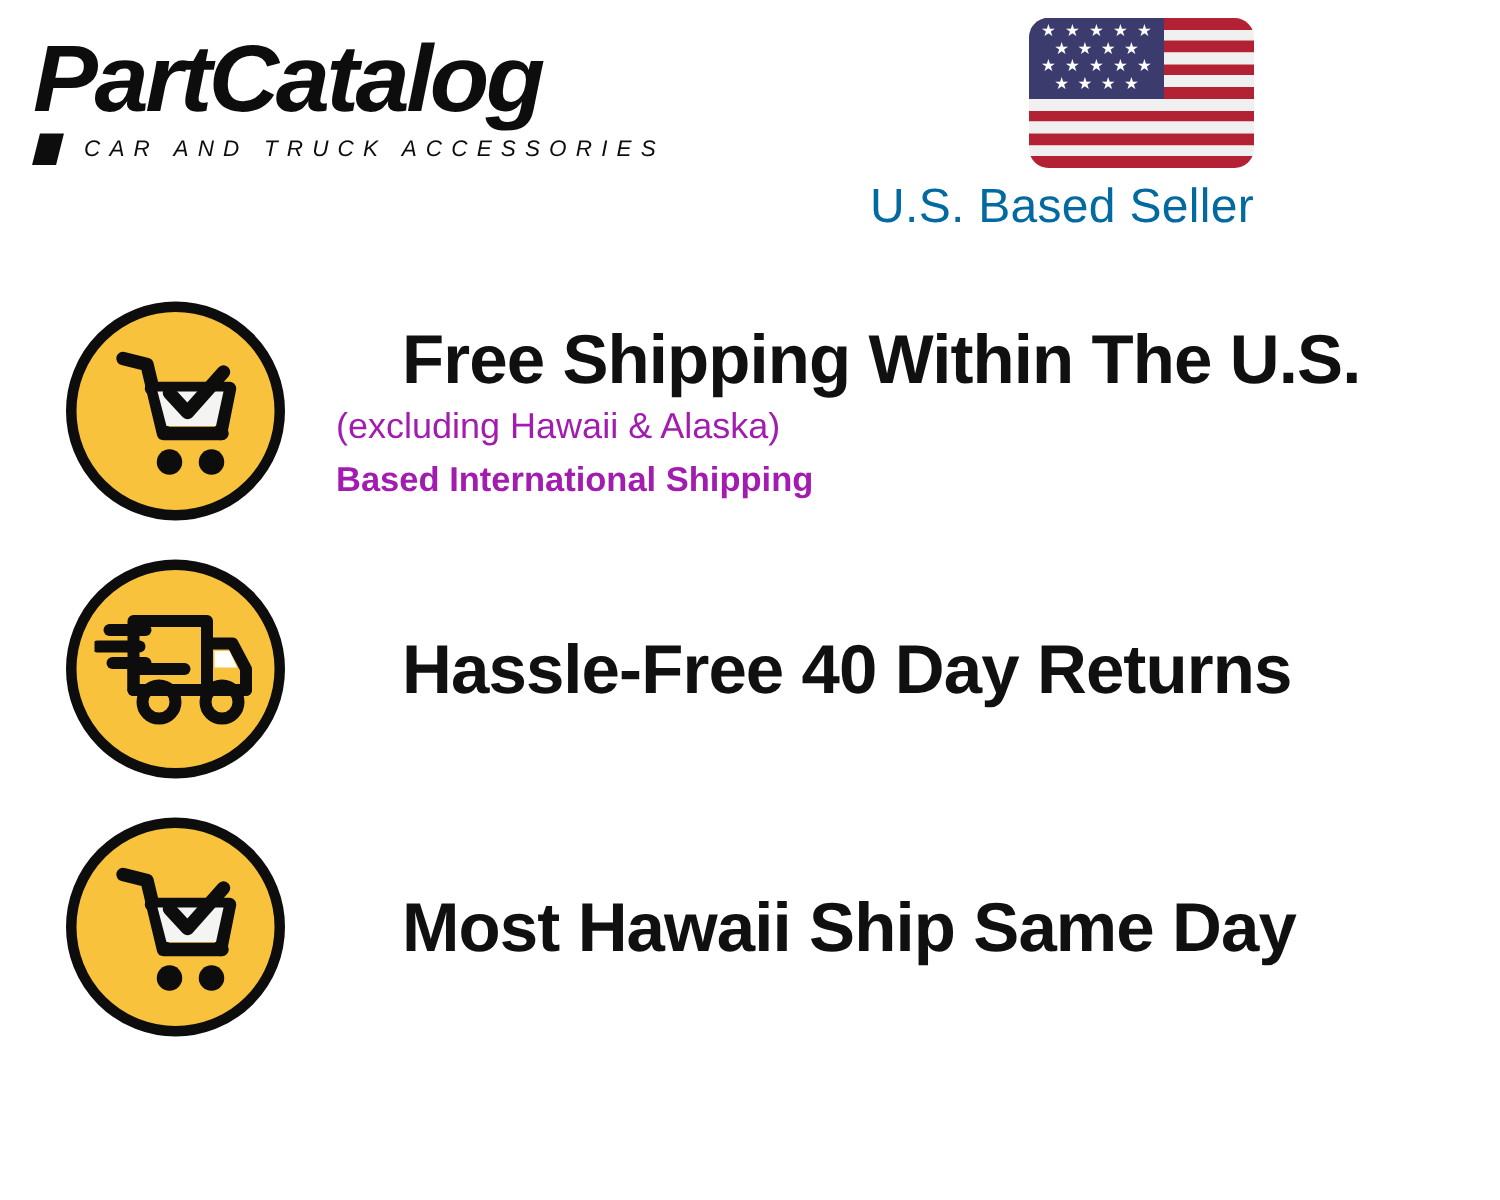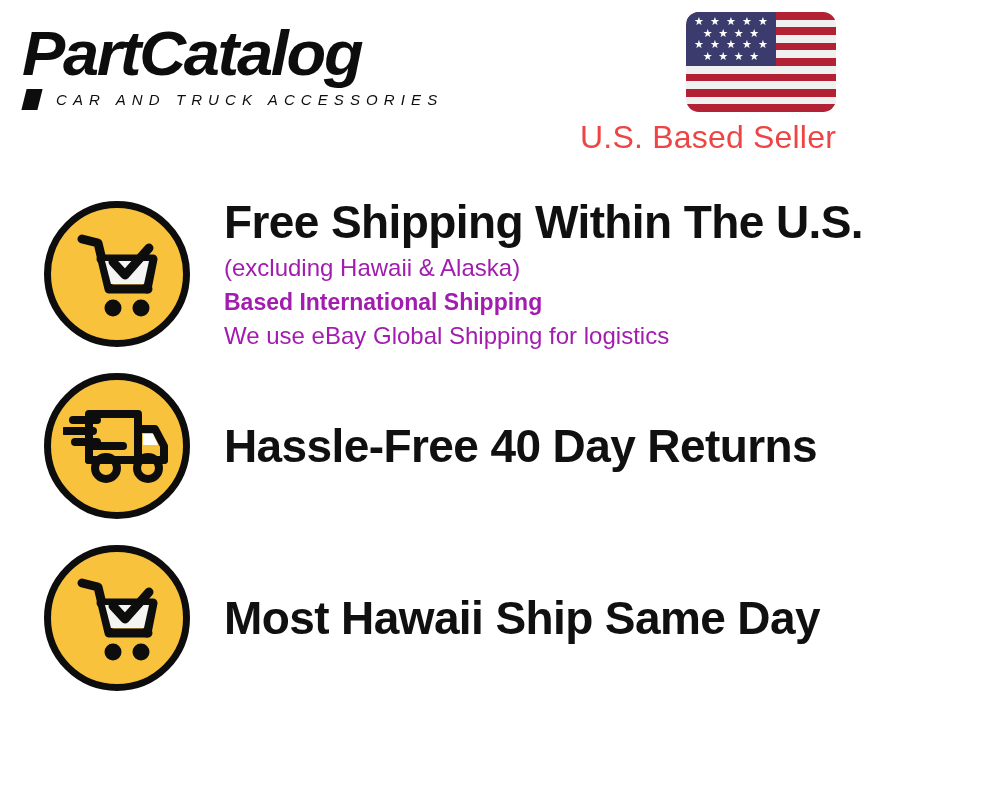--- a/index.html
+++ b/index.html
@@ -96,21 +96,21 @@
   .star {
     color: #ffffff;
     font-size: 11px;
     line-height: 11px;
   }
   .seller-text {
     margin-top: 6px;
     font-size: 32px;
     line-height: 38px;
     font-weight: 400;
-    color: #ef4444;
+    color: #0369a1;
     letter-spacing: 0.2px;
     white-space: nowrap;
   }
 
   
   .benefits { position: absolute; left: 0; top: 188px; width: 1000px; }
   .benefit-row {
     position: relative;
     display: flex;
     align-items: center;
@@ -135,20 +135,21 @@
     margin-left: 224px;
     width: 740px;
   }
   .benefit-title {
     font-size: 46px;
     line-height: 54px;
     font-weight: 700;
     color: #101010;
     letter-spacing: -0.6px;
     white-space: nowrap;
+    margin-left: 44px;
   }
   .benefit-sub {
     font-size: 24px;
     line-height: 34px;
     font-weight: 400;
     color: #a21caf;
   }
   .benefit-sub.bold { font-weight: 700; font-size: 23px; line-height: 34px; }
   .row-1 .benefit-title { margin-bottom: 2px; }
 </style>
@@ -224,21 +225,20 @@
           <path d="M40 35 L84 35 L79 58 L46 58 Z" fill="#f4f4f2"></path>
           <path d="M48 36 L60 49 L84 22" stroke="#0d0d0d" stroke-width="9" stroke-linecap="round" stroke-linejoin="round"></path>
           <circle cx="48" cy="82" r="8.5" fill="#0d0d0d"></circle>
           <circle cx="76" cy="82" r="8.5" fill="#0d0d0d"></circle>
         </svg>
       </div>
       <div class="benefit-text">
         <div class="benefit-title">Free Shipping Within The U.S.</div>
         <div class="benefit-sub">(excluding Hawaii &amp; Alaska)</div>
         <div class="benefit-sub bold">Based International Shipping</div>
-        <div class="benefit-sub">We use eBay Global Shipping for logistics</div>
       </div>
     </div>
 
     <div class="benefit-row row-2">
       <div class="icon-badge">
         <svg width="108" height="84" viewBox="0 0 108 84" fill="none">
           <path d="M26 10 L75 10 L75 56 L26 56 Z" stroke="#0d0d0d" stroke-width="8" stroke-linejoin="round"></path>
           <path d="M75 25 L92 25 L101 42 L101 56 L75 56 Z" stroke="#0d0d0d" stroke-width="8" stroke-linejoin="round"></path>
           <path d="M80 30 L90 30 L95 41 L80 41 Z" fill="#ffffff"></path>
           <path d="M26 56 L101 56" stroke="#0d0d0d" stroke-width="8" stroke-linecap="round"></path>

